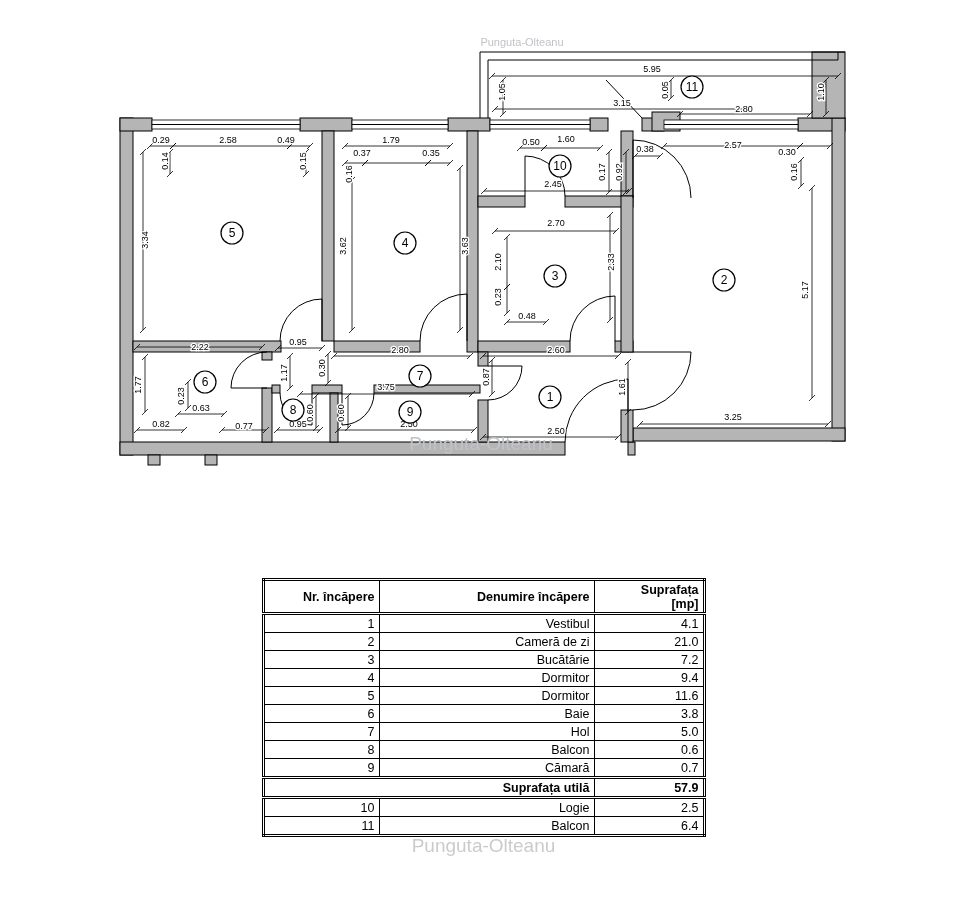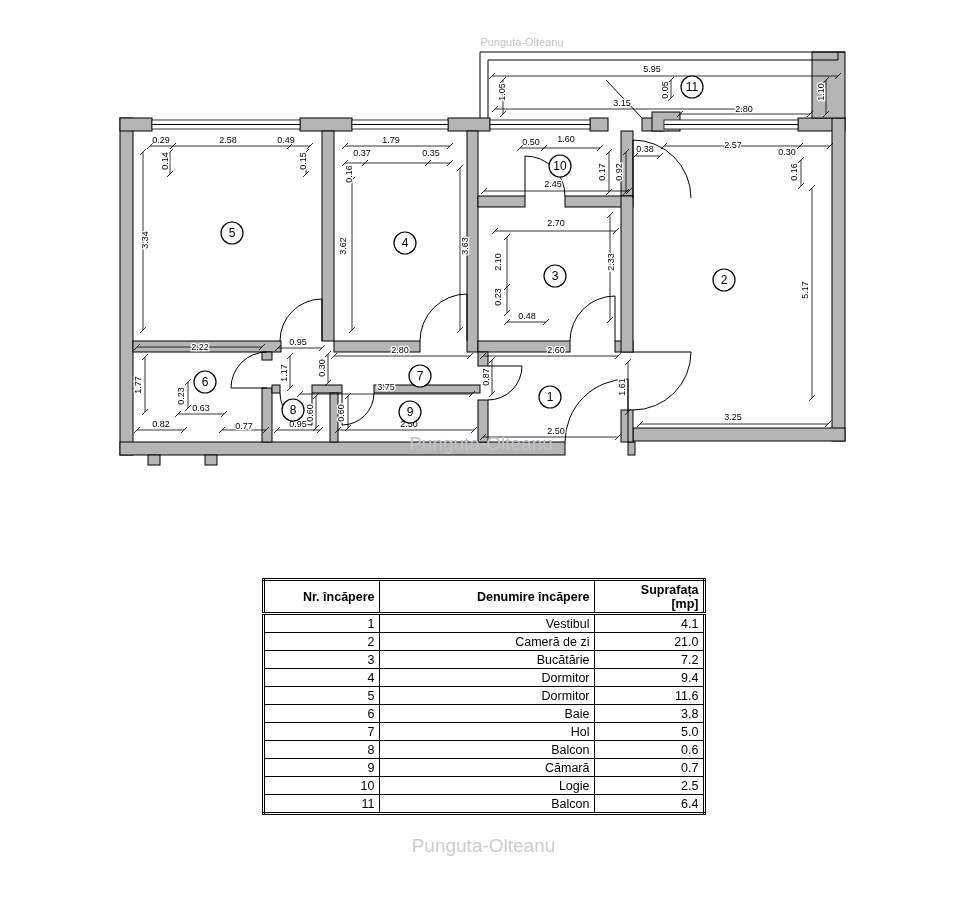--- a/index.html
+++ b/index.html
@@ -418,20 +418,24 @@
           <tr>
             <td>8</td>
             <td>Balcon</td>
             <td>0.6</td>
           </tr>
           <tr>
             <td>9</td>
             <td>Cămară</td>
             <td>0.7</td>
           </tr>
+          <tr class="total-row">
+            <td colspan="2">Suprafața utilă</td>
+            <td>57.9</td>
+          </tr>
           <tr>
             <td>10</td>
             <td>Logie</td>
             <td>2.5</td>
           </tr>
           <tr>
             <td>11</td>
             <td>Balcon</td>
             <td>6.4</td>
           </tr>

